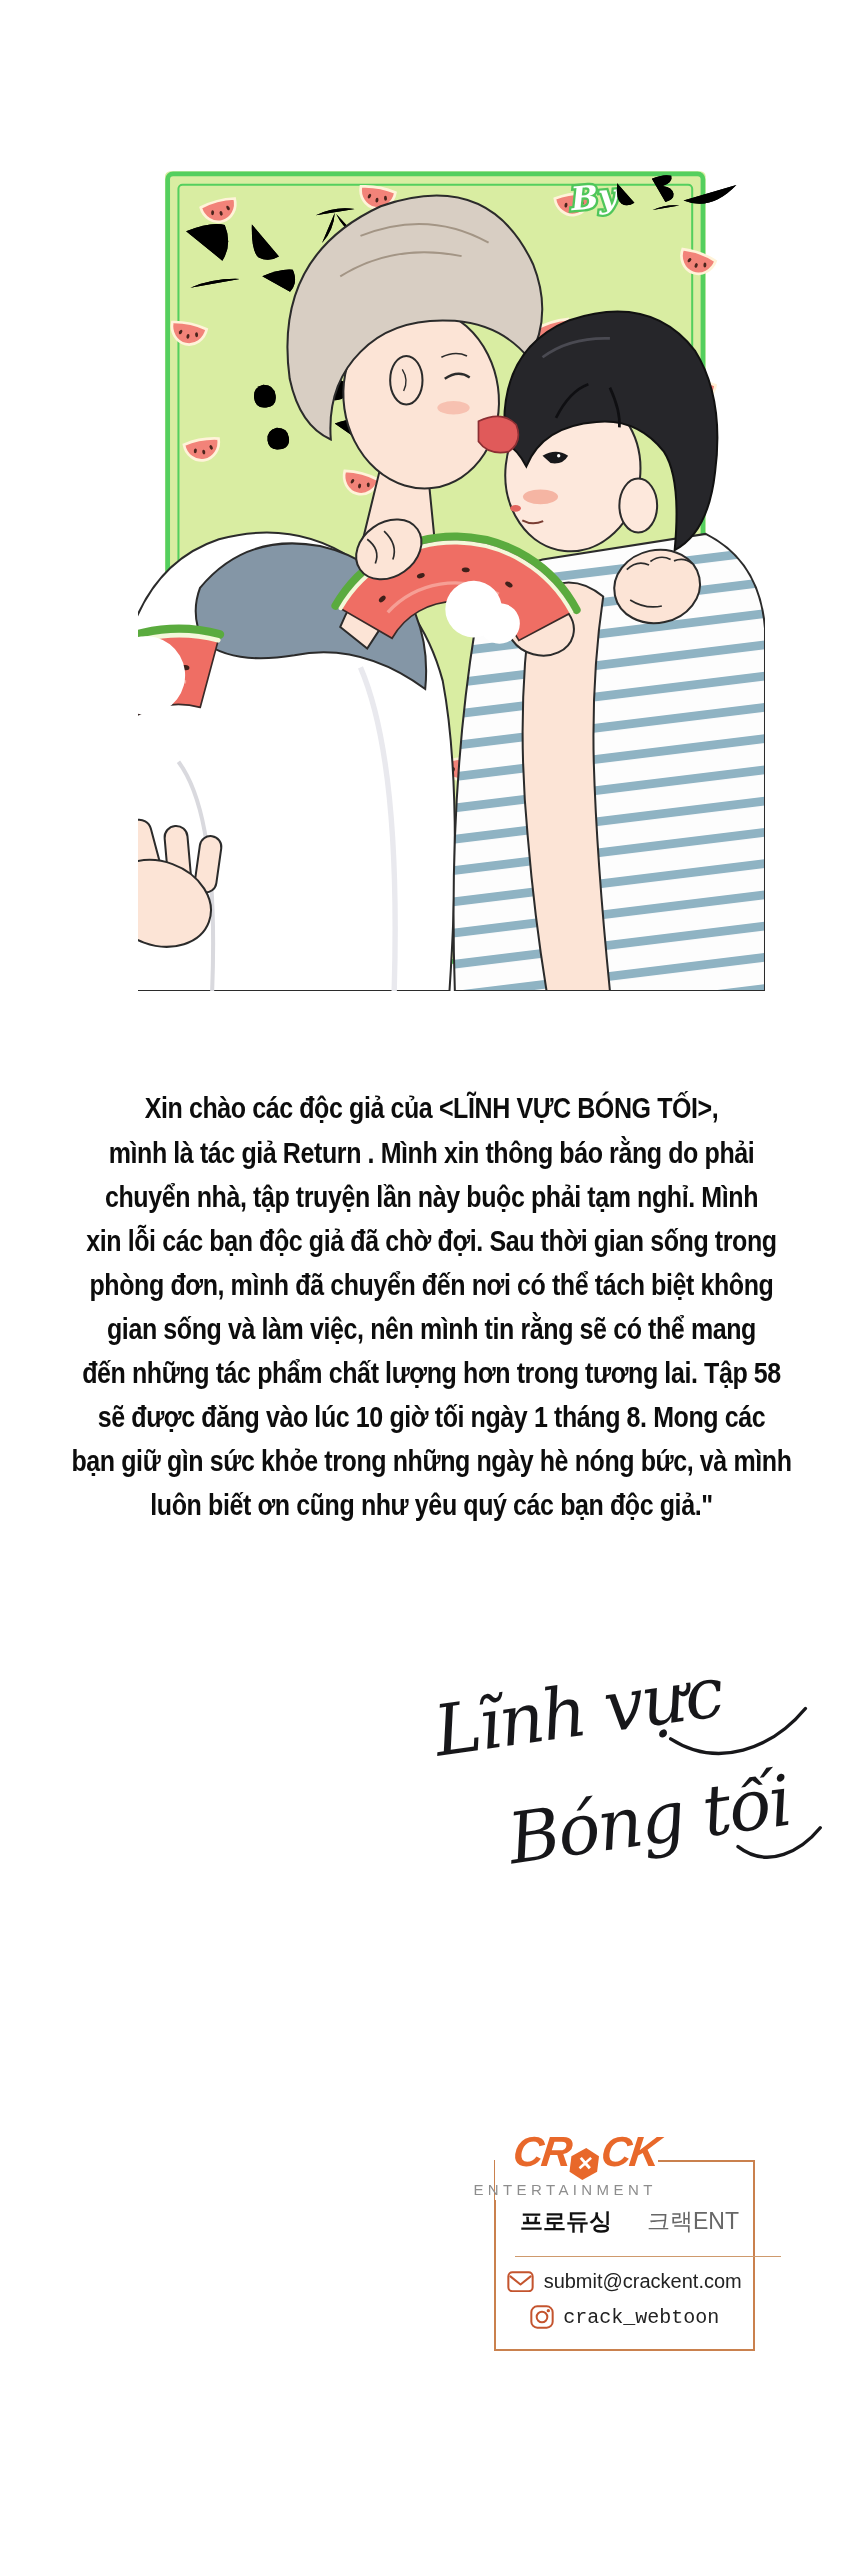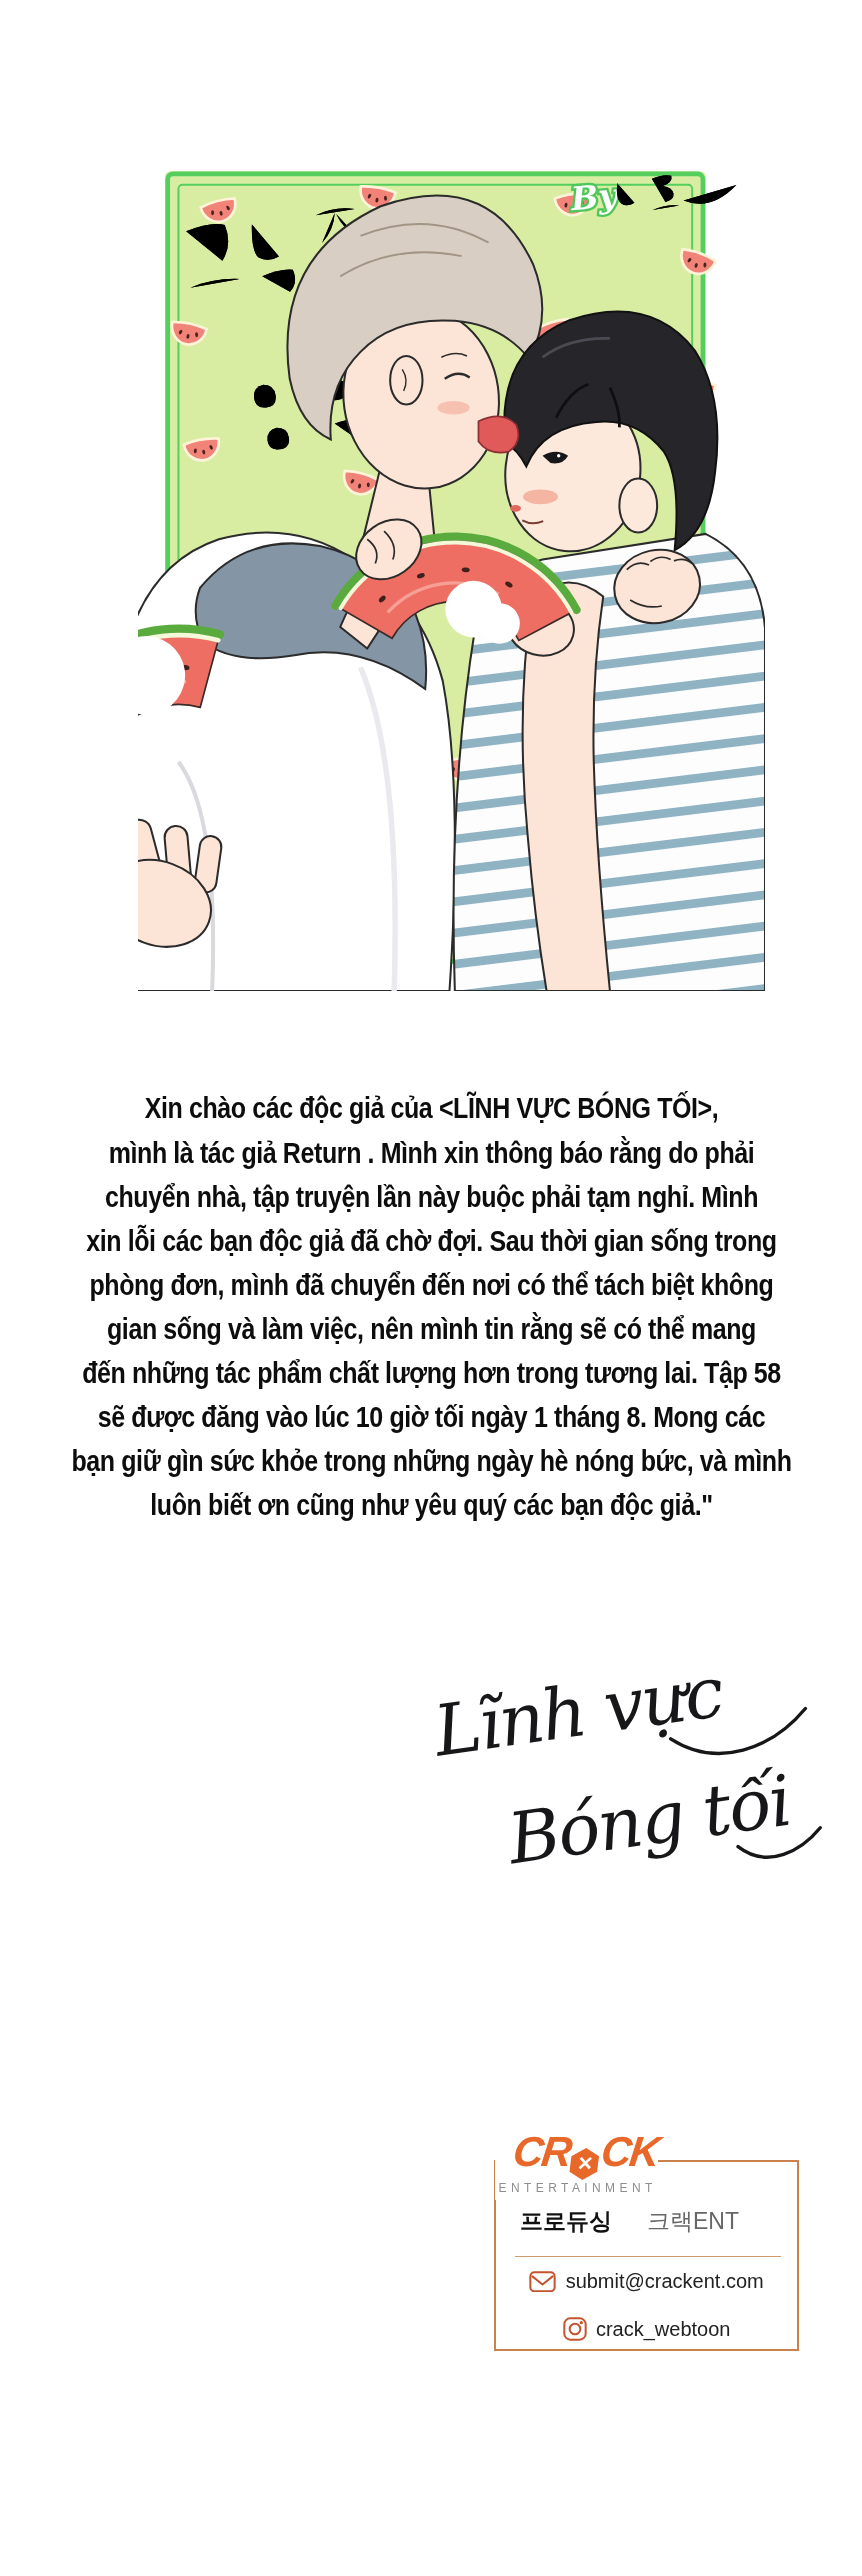--- a/index.html
+++ b/index.html
@@ -15,39 +15,39 @@
   .notice{position:absolute;top:1086px;left:0;width:863px;text-align:center;
           font-weight:bold;font-size:25px;line-height:38px;letter-spacing:-0.4px;color:#0d0d0d;
           transform:scaleY(1.16);transform-origin:top center;white-space:nowrap;}
 
   
   .sig-svg{position:absolute;left:374px;top:1631px;}
   .sig-text{font-family:"DejaVu Serif",serif;font-style:italic;font-size:104px;fill:#17171a;letter-spacing:-3px;}
   .sig-swoosh{fill:none;stroke:#17171a;stroke-width:5;stroke-linecap:round;}
 
   
-  .frame{position:absolute;left:494px;top:2160px;width:305px;height:191px;
+  .frame{position:absolute;left:494px;top:2160px;width:261px;height:191px;
          border:2px solid #ca814e;box-sizing:border-box;}
   .logo{position:absolute;left:495px;top:2130px;width:163px;height:70px;background:#ffffff;
         display:flex;flex-direction:column;align-items:flex-end;justify-content:flex-start;}
   .logo-word{font-weight:bold;font-style:italic;font-size:42px;line-height:43px;color:#e8682a;
              transform:skewX(-7deg);letter-spacing:-2px;white-space:nowrap;}
   .logo-hex{display:inline-block;width:30px;height:32px;background:#e8682a;color:#ffffff;
             clip-path:polygon(50% 0,96% 26%,96% 74%,50% 100%,4% 74%,4% 26%);
             text-align:center;line-height:32px;font-size:19px;font-style:normal;font-weight:bold;
             margin:0 0.7px;vertical-align:-4px;}
-  .logo-sub{font-size:12px;letter-spacing:4.4px;color:#8d8d8d;margin-top:1.3px;padding-right:1.3px;}
+  .logo-sub{font-size:15px;letter-spacing:4.4px;color:#8d8d8d;margin-top:1.3px;padding-right:1.3px;}
   .prod-row{position:absolute;top:44px;left:24px;display:flex;gap:35px;align-items:baseline;}
   .prod-label{font-size:23px;font-weight:bold;color:#111111;}
   .prod-value{font-size:23px;color:#676767;}
   .divider{position:absolute;top:94px;left:19px;width:266px;height:1.3px;background:#cf9a6d;}
   .contact-row{position:absolute;left:0;width:100%;display:flex;justify-content:center;
                align-items:center;gap:9.4px;}
   .row-email{top:108px;}
-  .row-ig{top:155px;}
+  .row-ig{top:143px;font-family:Liberation Mono, monospace;}
   .contact-text{font-size:20px;color:#222222;}
 </style>
 </head>
 <body>
 
 <div class="page">
 
   <div class="cover">
     <svg width="627" height="836" viewBox="0 0 930 1240">
       <defs>

